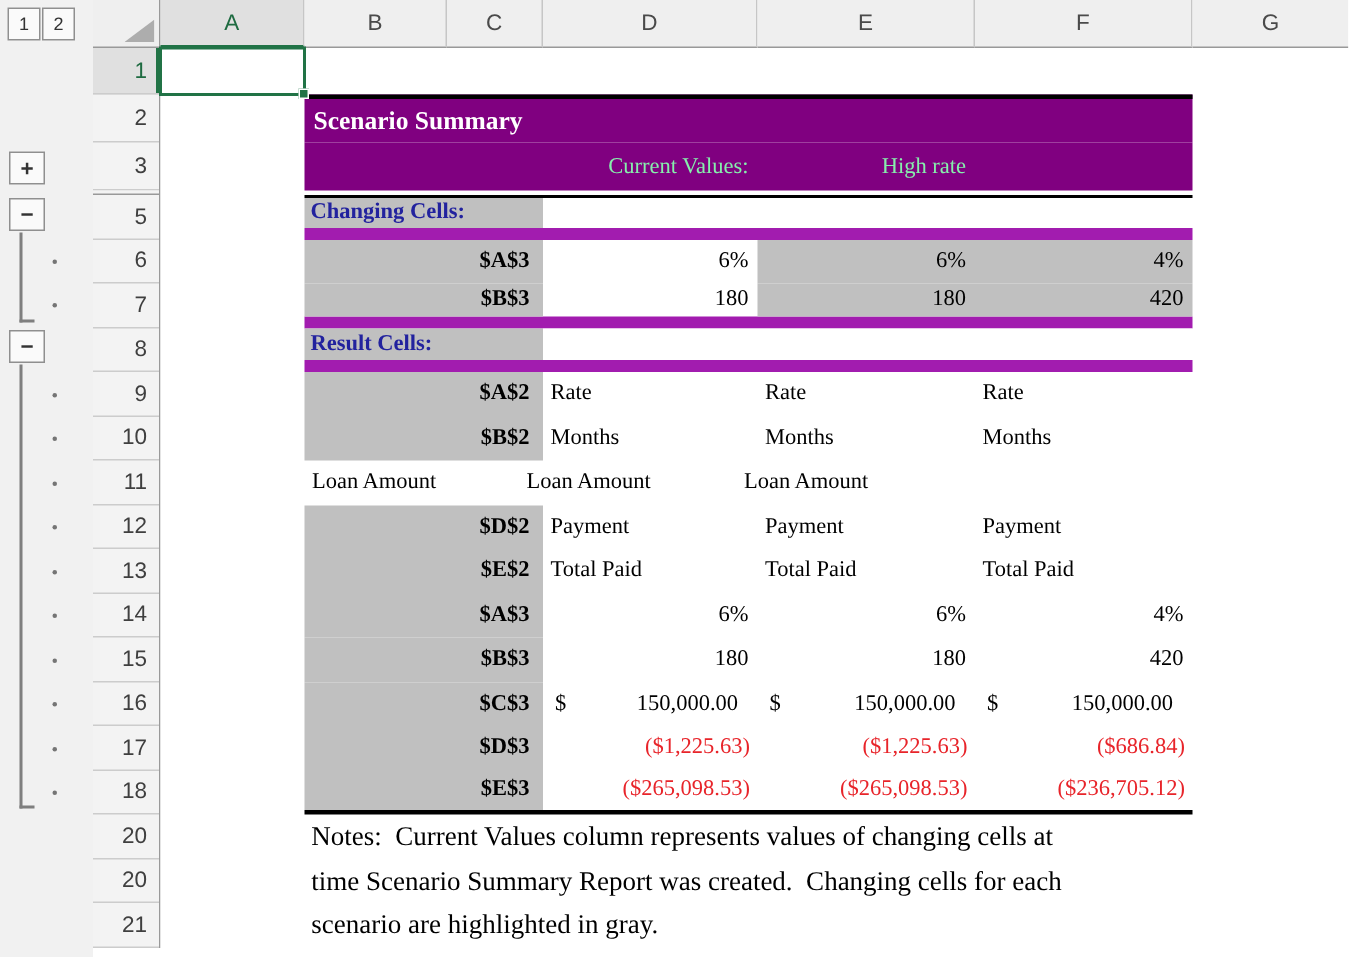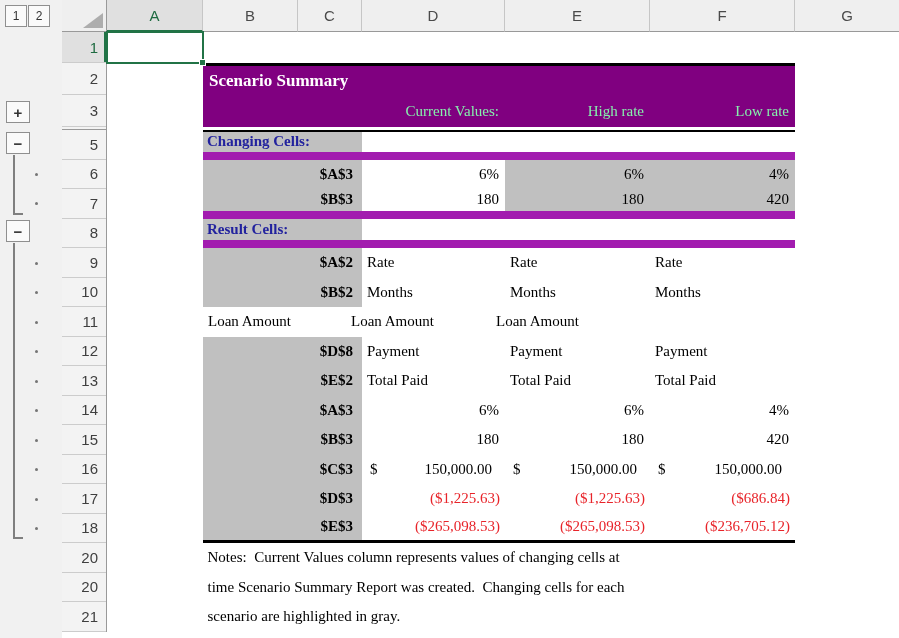--- a/index.html
+++ b/index.html
@@ -57,21 +57,21 @@
   .rest { width:433px; background:#fff; }
   .cD { width:143px; } .cE { width:145px; } .cF { width:145px; }
   .num { justify-content:flex-end; padding-right:6px; }
   .txt { justify-content:flex-start; padding-left:5px; }
   .hl  { background:#C0C0C0; }
   .neg { color:#E8242A; justify-content:flex-end; padding-right:5px; }
   .cur { justify-content:space-between; padding-left:8px; padding-right:13px; }
   .title-cell { width:592px; display:flex; align-items:center; color:#fff; font-weight:bold;
                 font-size:17px; padding-left:6px; }
   .whdr { color:#86efac; justify-content:flex-end; padding-right:6px; }
-  .note { font-size:15px; color:#000; white-space:pre; display:flex; align-items:center;
+  .note { font-size:18px; color:#000; white-space:pre; display:flex; align-items:center;
           padding-left:5px; width:700px; }
 
   
   .active-cell { position:absolute; left:106px; top:31px; width:98px; height:33px;
                  border:2px solid #217346; z-index:5; pointer-events:none; }
   .fill-handle { position:absolute; right:-4px; bottom:-4px; width:7px; height:7px;
                  background:#217346; border:1px solid #fff; pointer-events:auto; cursor:crosshair; }
 </style>
 </head>
 <body>
@@ -153,21 +153,20 @@
       </div>
       <div class="colG-sp"></div>
     </div>
 
     <div class="g-row h32">
       <div class="colA-sp"></div>
       <div class="tspan purple">
         <div class="cell" style="width:159px"></div>
         <div class="cell cD whdr">Current Values:</div>
         <div class="cell cE whdr">High rate</div>
-        <div class="cell cF whdr">Low rate</div>
       </div>
       <div class="colG-sp"></div>
     </div>
 
     <div class="g-row h3"></div>
 
     <div class="g-row h295">
       <div class="colA-sp"></div>
       <div class="tspan b-top2 b-bot2">
         <div class="cell lab sec">Changing Cells:</div>
@@ -235,21 +234,21 @@
         <div class="cell cD txt">Loan Amount</div>
         <div class="cell cE txt">Loan Amount</div>
         <div class="cell cF txt">Loan Amount</div>
       </div>
       <div class="colG-sp"></div>
     </div>
 
     <div class="g-row h295">
       <div class="colA-sp"></div>
       <div class="tspan">
-        <div class="cell lab">$D$8</div>
+        <div class="cell lab">$D$2</div>
         <div class="cell cD txt">Payment</div>
         <div class="cell cE txt">Payment</div>
         <div class="cell cF txt">Payment</div>
       </div>
       <div class="colG-sp"></div>
     </div>
 
     <div class="g-row h295">
       <div class="colA-sp"></div>
       <div class="tspan">

